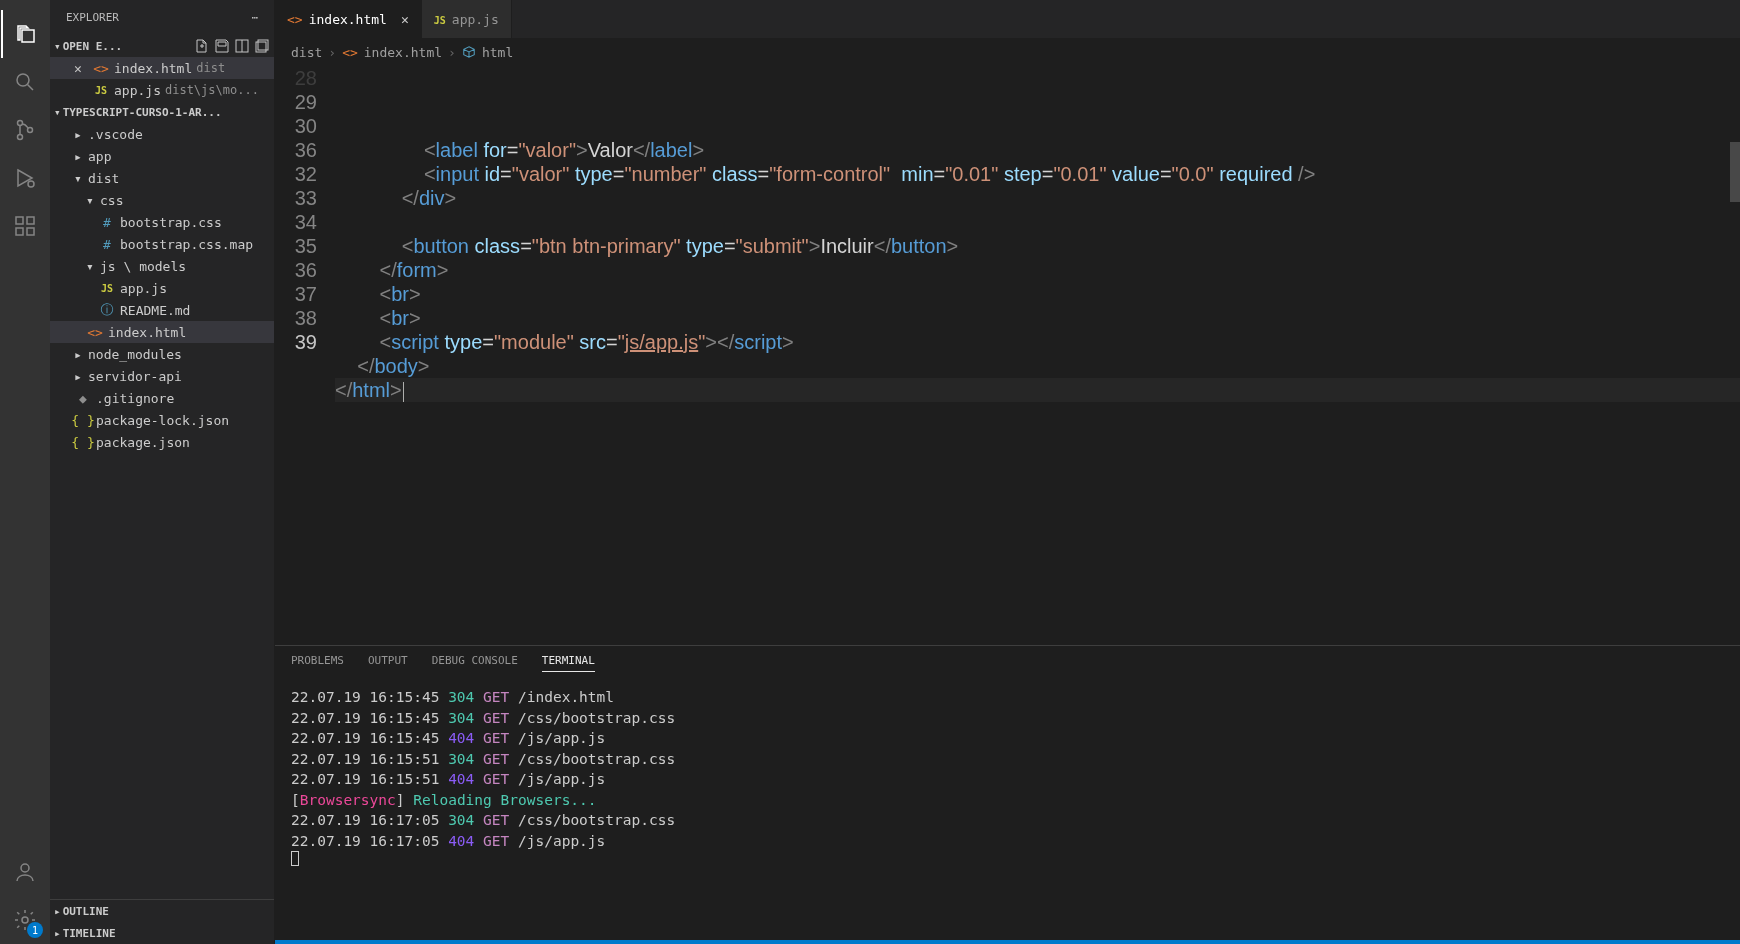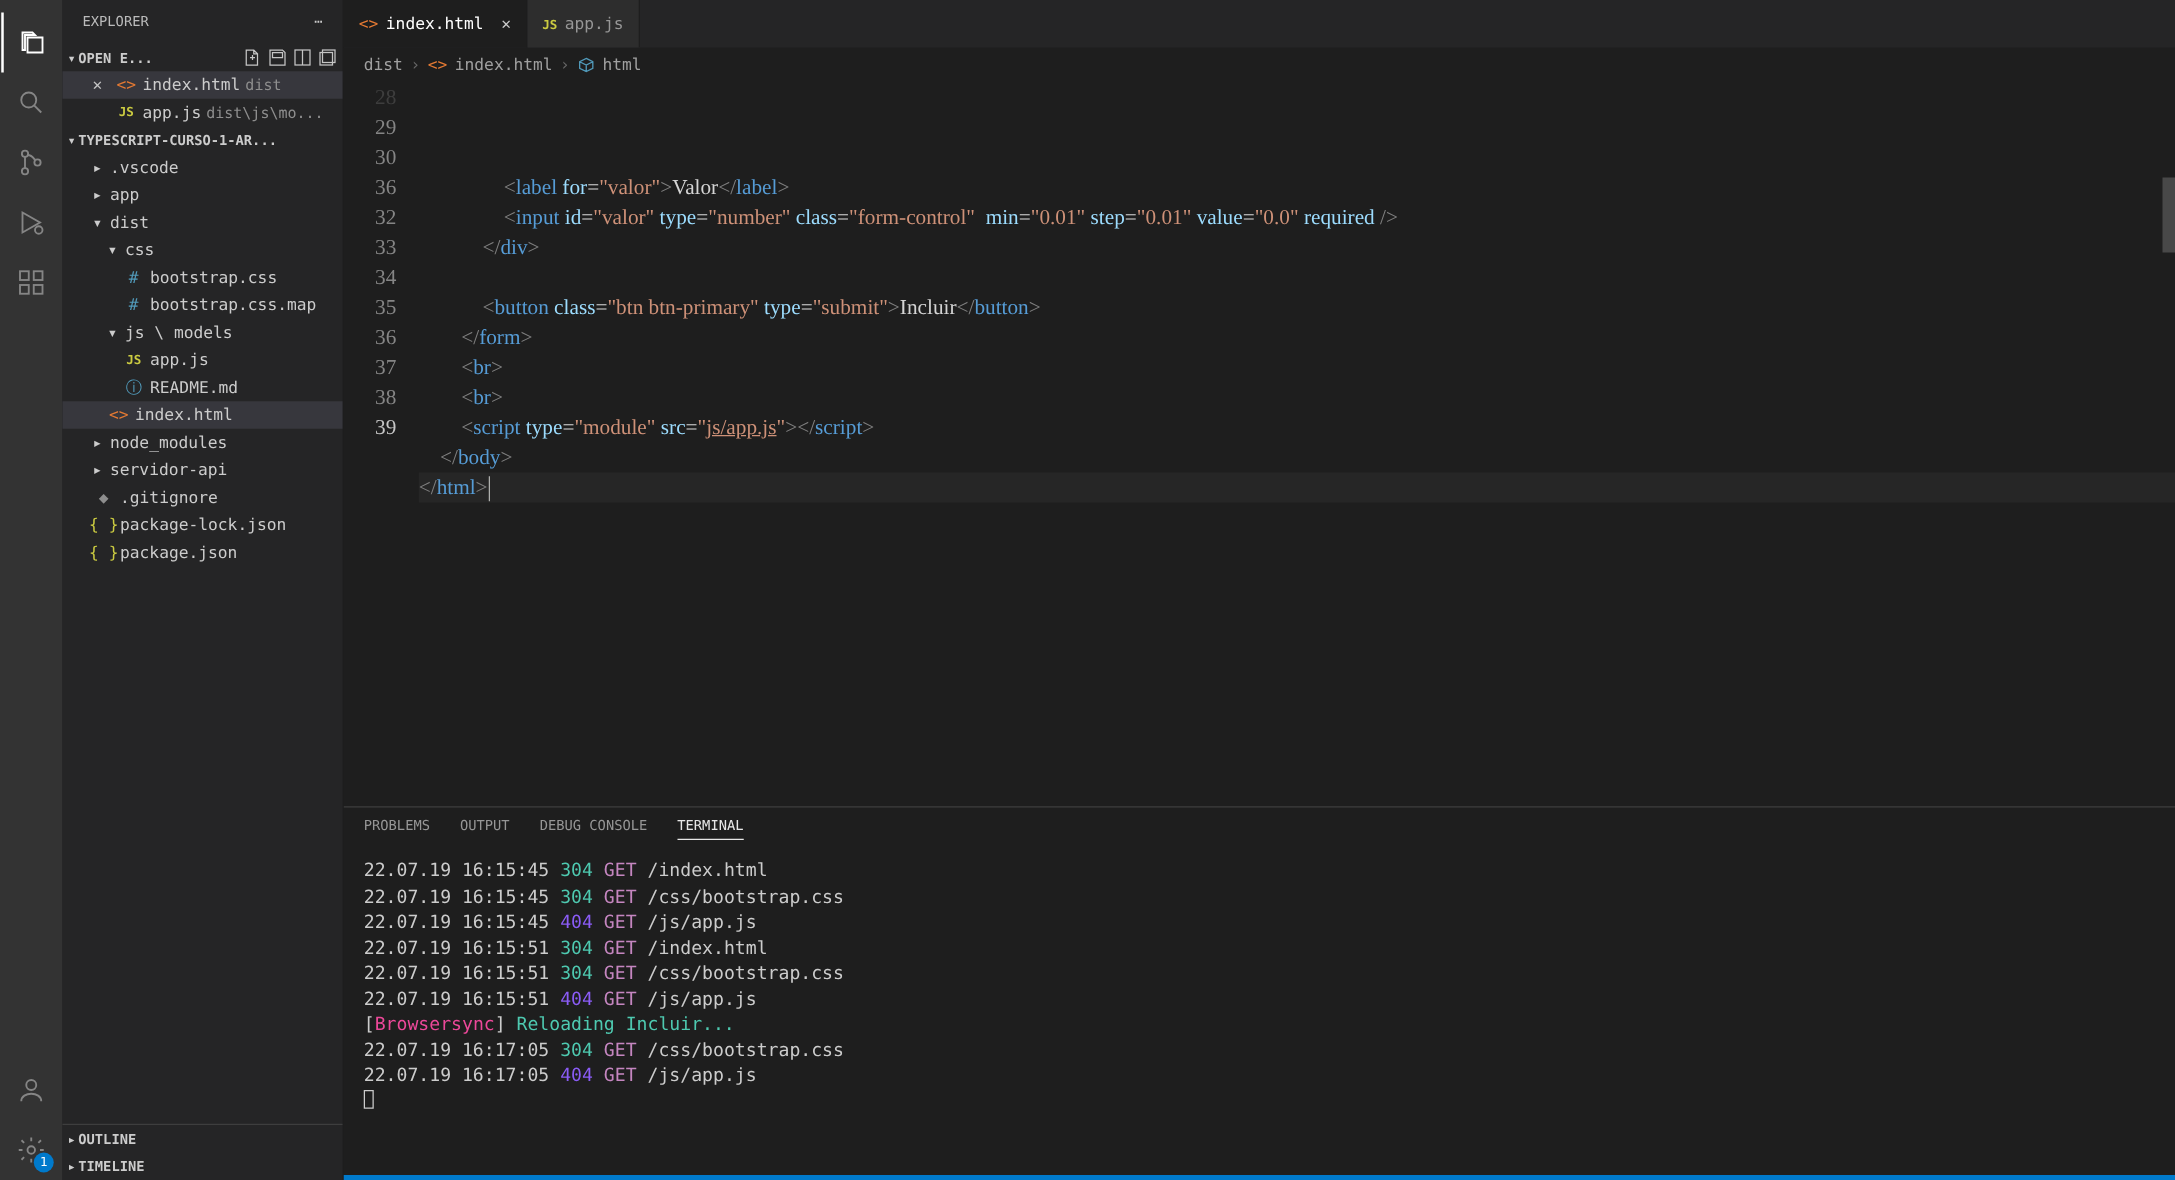--- a/index.html
+++ b/index.html
@@ -129,22 +129,22 @@
   align-items: center;
   padding: 0 16px;
   font-size: 13px;
   color: #a0a0a0;
   gap: 6px;
 }
 .breadcrumb .sep { color: #666; }
 .editor {
   flex: 1;
   display: flex;
-  font-family: Liberation Serif, serif;
-  font-size: 17px;
+  font-family: Liberation Sans, sans-serif;
+  font-size: 20px;
   line-height: 24px;
   overflow: hidden;
   background: #1e1e1e;
   min-height: 0;
 }
 .gutter {
   width: 60px;
   text-align: right;
   padding-right: 18px;
   color: #858585;
@@ -459,24 +459,23 @@
     <div class="panel-tabs">
       <div class="panel-tab">PROBLEMS</div>
       <div class="panel-tab">OUTPUT</div>
       <div class="panel-tab">DEBUG CONSOLE</div>
       <div class="panel-tab active">TERMINAL</div>
     </div>
     <div class="terminal" id="terminal">
         <div><span class="t-date">22.07.19 16:15:45</span> <span class="t-304">304</span> <span class="t-get">GET</span> <span class="t-path">/index.html</span></div>
         <div><span class="t-date">22.07.19 16:15:45</span> <span class="t-304">304</span> <span class="t-get">GET</span> <span class="t-path">/css/bootstrap.css</span></div>
         <div><span class="t-date">22.07.19 16:15:45</span> <span class="t-404">404</span> <span class="t-get">GET</span> <span class="t-path">/js/app.js</span></div>
-        <div><span class="t-date">22.07.19 16:15:51</span> <span class="t-304">304</span> <span class="t-get">GET</span> <span class="t-path">/index.html</span></div>
         <div><span class="t-date">22.07.19 16:15:51</span> <span class="t-304">304</span> <span class="t-get">GET</span> <span class="t-path">/css/bootstrap.css</span></div>
         <div><span class="t-date">22.07.19 16:15:51</span> <span class="t-404">404</span> <span class="t-get">GET</span> <span class="t-path">/js/app.js</span></div>
-        <div><span class="t-date">[</span><span class="t-bs">Browsersync</span><span class="t-date">] </span><span class="t-reload">Reloading Incluir...</span></div>
+        <div><span class="t-date">[</span><span class="t-bs">Browsersync</span><span class="t-date">] </span><span class="t-reload">Reloading Browsers...</span></div>
         <div><span class="t-date">22.07.19 16:17:05</span> <span class="t-304">304</span> <span class="t-get">GET</span> <span class="t-path">/css/bootstrap.css</span></div>
         <div><span class="t-date">22.07.19 16:17:05</span> <span class="t-404">404</span> <span class="t-get">GET</span> <span class="t-path">/js/app.js</span></div>
         <div><span style="border:1px solid #cccccc;display:inline-block;width:8px;height:15px;"></span></div>
       </div>
   </div>
 
   <div class="statusbar"></div>
 </div>
 
 </body></html>

